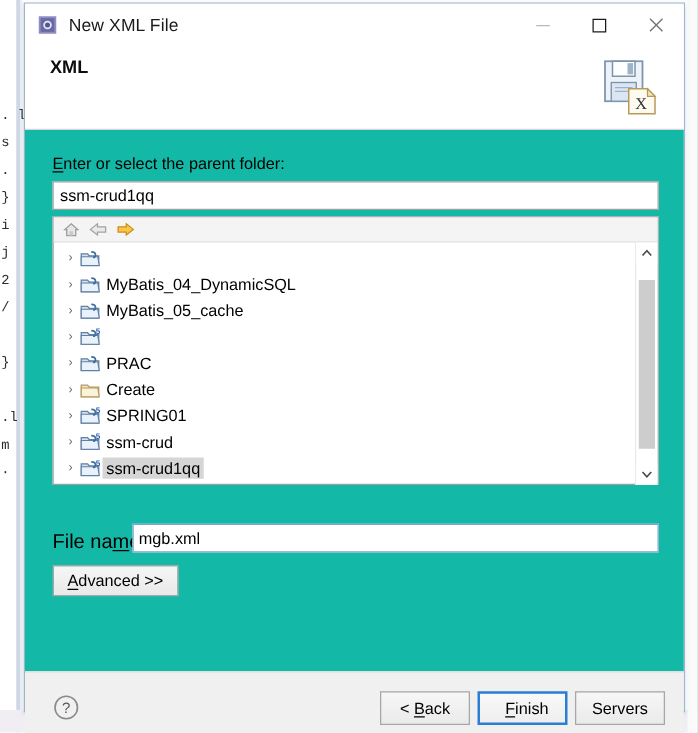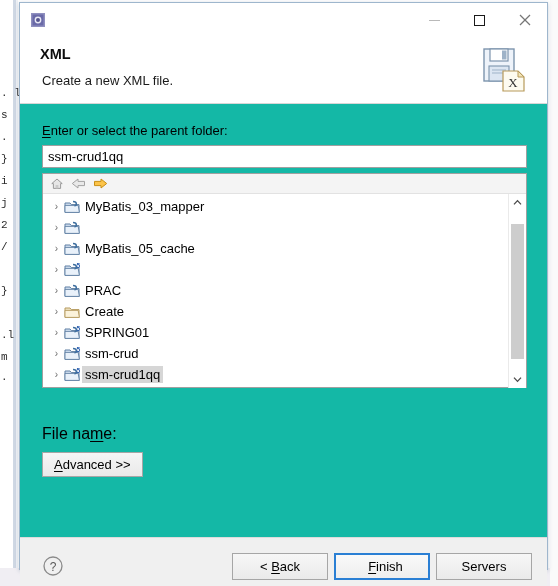--- a/index.html
+++ b/index.html
@@ -302,21 +302,21 @@
     left: 22px; top: 17px;
     width: 22px; height: 22px;
   }
   .footer-buttons {
     position: absolute;
     right: 15px; top: 15px;
     display: flex;
     gap: 6px;
   }
   .btn {
-    width: 96px;
+    width: 72px;
     height: 27px;
     font-family: "Liberation Sans", sans-serif;
     font-size: 13px;
     color: #000;
     background: linear-gradient(#f7f7f7, #eaeaea);
     border: 1px solid #a6a6a6;
     box-sizing: border-box;
     cursor: default;
   }
   .btn.default {
@@ -351,39 +351,39 @@
 
   <div class="titlebar">
     <div class="title-icon">
       <svg width="16" height="16" viewBox="0 0 16 16">
         <rect x="1" y="1" width="14" height="14" fill="#8f8fbf"></rect>
         <rect x="2.5" y="2.5" width="11" height="11" fill="#6a6aa8"></rect>
         <circle cx="8" cy="8" r="3.4" fill="#e8e8f4"></circle>
         <circle cx="8" cy="8" r="2" fill="#55558f"></circle>
       </svg>
     </div>
+    <div class="title-text">New XML File</div>
     <div class="wincontrols">
       <div class="wc wc-min">
           <i></i>
         </div>
       <div class="wc wc-max">
           <i></i>
         </div>
       <div class="wc wc-close">
         <svg width="12" height="12" viewBox="0 0 12 12">
           <line x1="1" y1="1" x2="11" y2="11" stroke="#777" stroke-width="1.2"></line>
           <line x1="11" y1="1" x2="1" y2="11" stroke="#777" stroke-width="1.2"></line>
         </svg>
       </div>
     </div>
   </div>
 
   <div class="header">
     <div class="header-title">XML</div>
-    <div class="header-desc">Create a new XML file.</div>
     <div class="header-icon">
       <svg width="52" height="52" viewBox="0 0 52 52">
 
         <rect x="6" y="5" width="30" height="32" fill="#eef3fa" stroke="#7d94ad" stroke-width="1.4"></rect>
         <rect x="12" y="5" width="18" height="12" fill="#ffffff" stroke="#7d94ad" stroke-width="1.2"></rect>
         <rect x="24" y="6.5" width="4.5" height="9" fill="#9fb3c8"></rect>
         <rect x="11" y="22" width="20" height="15" fill="#dce6f2" stroke="#7d94ad" stroke-width="1.1"></rect>
         <line x1="14" y1="26" x2="28" y2="26" stroke="#9fb3c8" stroke-width="1"></line>
         <line x1="14" y1="29" x2="28" y2="29" stroke="#9fb3c8" stroke-width="1"></line>
 
@@ -424,31 +424,31 @@
         <div class="tree-list" id="tree-list">
             <div class="tree-row">
               <span class="twisty">›</span>
               <span class="ticon">
                 <svg width="17" height="16" viewBox="0 0 17 16">
                   <path d="M1 4 L6 4 L7.4 5.6 L15 5.6 L15 13.4 L1 13.4 Z" fill="#d3e1f2" stroke="#5f7fa3" stroke-width="1"></path>
        <path d="M1 6.4 L14.2 6.4 L15.4 13.4 L1 13.4 Z" fill="#e9f1fa" stroke="#5f7fa3" stroke-width="0.9"></path>
        <path d="M9 2.5 q3.4 0 3.4 2.6 q0 1.8 -2 1.8" fill="none" stroke="#3f6f9f" stroke-width="1.4"></path>
                 </svg>
               </span>
-              <span class="tlabel">MyBatis_03_mapper</span>
-            </div>
-            <div class="tree-row">
-              <span class="twisty">›</span>
-              <span class="ticon">
-                <svg width="17" height="16" viewBox="0 0 17 16">
-                  <path d="M1 4 L6 4 L7.4 5.6 L15 5.6 L15 13.4 L1 13.4 Z" fill="#d3e1f2" stroke="#5f7fa3" stroke-width="1"></path>
-       <path d="M1 6.4 L14.2 6.4 L15.4 13.4 L1 13.4 Z" fill="#e9f1fa" stroke="#5f7fa3" stroke-width="0.9"></path>
-       <path d="M9 2.5 q3.4 0 3.4 2.6 q0 1.8 -2 1.8" fill="none" stroke="#3f6f9f" stroke-width="1.4"></path>
-                </svg>
-              </span>
+            </div>
+            <div class="tree-row">
+              <span class="twisty">›</span>
+              <span class="ticon">
+                <svg width="17" height="16" viewBox="0 0 17 16">
+                  <path d="M1 4 L6 4 L7.4 5.6 L15 5.6 L15 13.4 L1 13.4 Z" fill="#d3e1f2" stroke="#5f7fa3" stroke-width="1"></path>
+       <path d="M1 6.4 L14.2 6.4 L15.4 13.4 L1 13.4 Z" fill="#e9f1fa" stroke="#5f7fa3" stroke-width="0.9"></path>
+       <path d="M9 2.5 q3.4 0 3.4 2.6 q0 1.8 -2 1.8" fill="none" stroke="#3f6f9f" stroke-width="1.4"></path>
+                </svg>
+              </span>
+              <span class="tlabel">MyBatis_04_DynamicSQL</span>
             </div>
             <div class="tree-row">
               <span class="twisty">›</span>
               <span class="ticon">
                 <svg width="17" height="16" viewBox="0 0 17 16">
                   <path d="M1 4 L6 4 L7.4 5.6 L15 5.6 L15 13.4 L1 13.4 Z" fill="#d3e1f2" stroke="#5f7fa3" stroke-width="1"></path>
        <path d="M1 6.4 L14.2 6.4 L15.4 13.4 L1 13.4 Z" fill="#e9f1fa" stroke="#5f7fa3" stroke-width="0.9"></path>
        <path d="M9 2.5 q3.4 0 3.4 2.6 q0 1.8 -2 1.8" fill="none" stroke="#3f6f9f" stroke-width="1.4"></path>
                 </svg>
               </span>
@@ -534,20 +534,21 @@
           <div class="vsb-arrow vsb-down">
             <svg width="9" height="7" viewBox="0 0 9 7">
                 <path d="M1 1.6 L4.5 5.4 L8 1.6" fill="none" stroke="#4a4a4a" stroke-width="1.3"></path>
               </svg>
           </div>
         </div>
       </div>
     </div>
 
     <div class="lbl-filename"><span>File na</span><span class="mn">m</span><span>e:</span></div>
+    <input class="filename-input" type="text" value="mgb.xml" style="">
 
     <button class="btn-advanced"><span class="mn">A</span><span>dvanced &gt;&gt;</span></button>
   </div>
 
   <div class="footer">
     <div class="help-btn">
       <svg width="22" height="22" viewBox="0 0 22 22">
         <circle cx="11" cy="11" r="9" fill="none" stroke="#8a8a8a" stroke-width="1.3"></circle>
         <text x="11" y="15.5" font-family="Liberation Sans, sans-serif" font-size="12" fill="#5a5a5a" text-anchor="middle">?</text>
       </svg>

